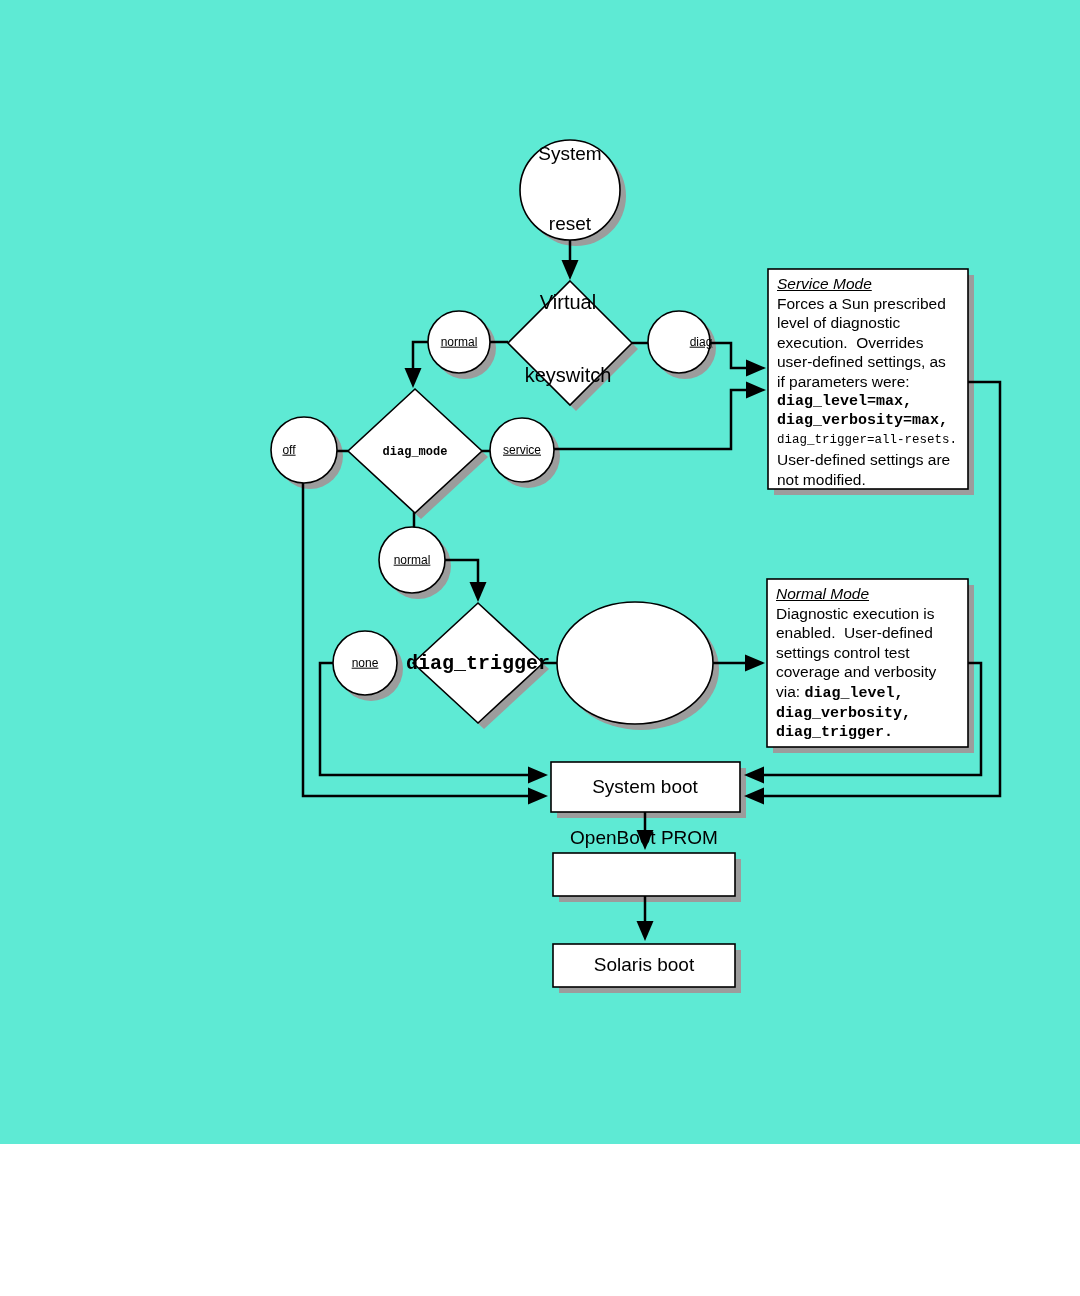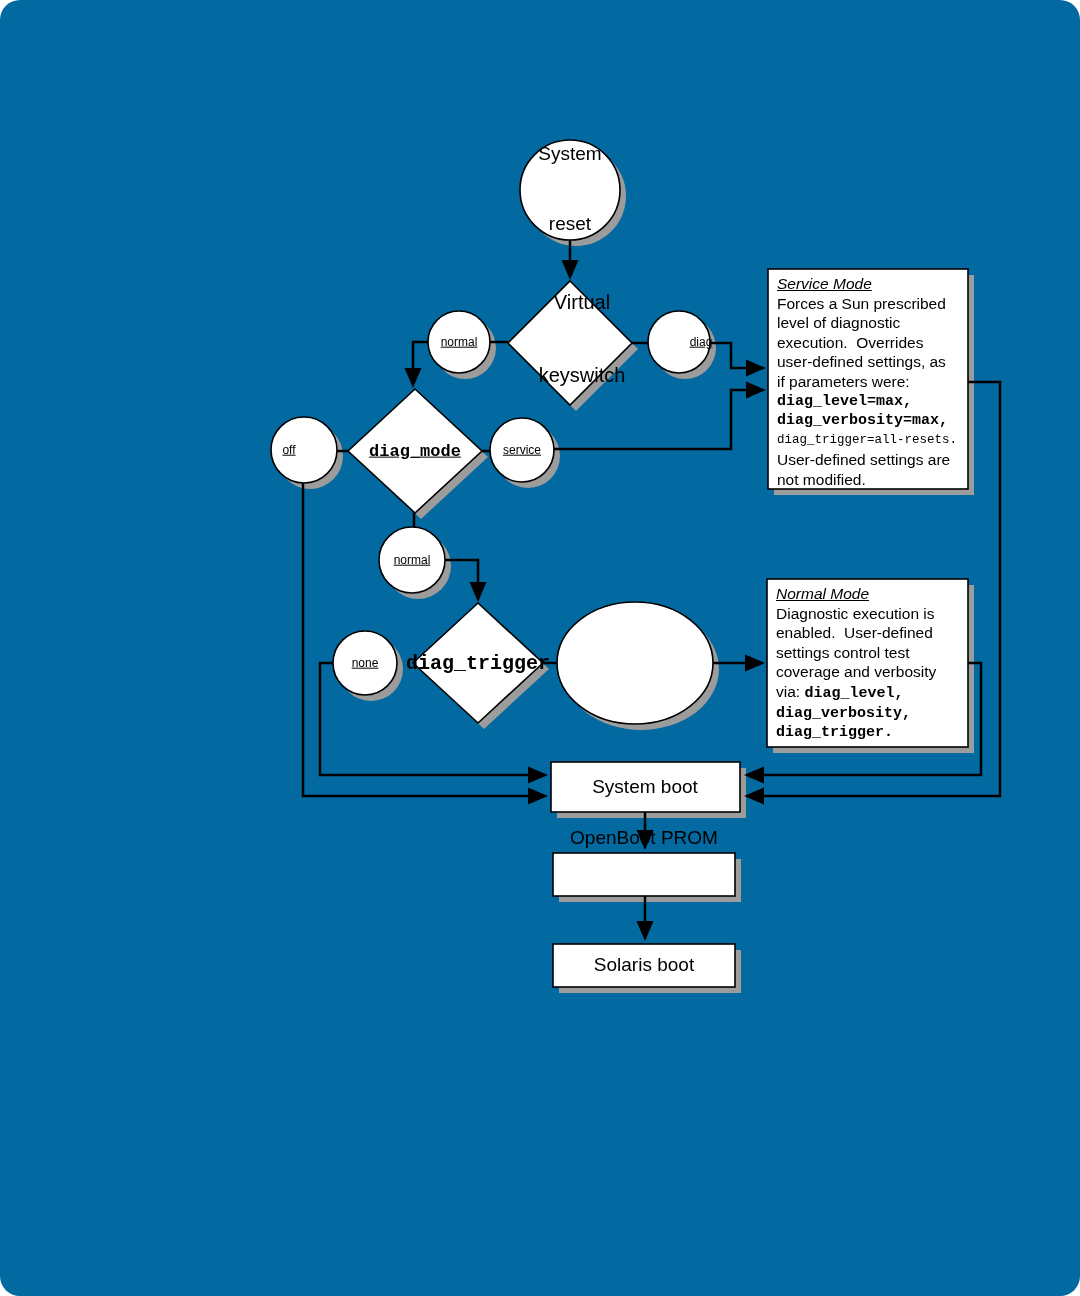--- a/index.html
+++ b/index.html
@@ -1,36 +1,35 @@
 <!DOCTYPE html>
 <html><head>
 <meta charset="utf-8">
 <style>
   html,body{margin:0;padding:0;background:#ffffff;}
   .stage{
     position:relative;
-    width:1080px;height:1296px;
-    background:#0369a1;
+    width:1080px;height:1144px;
+    background:#5eead4;
     font-family:"Liberation Sans", sans-serif;
     color:#000;
     overflow:hidden;
-    border-radius:20px;
   }
   .stage svg{position:absolute;left:0;top:0;}
   .lbl{
     position:absolute;
     transform:translate(-50%,-50%);
     text-align:center;
     white-space:pre;
     line-height:1.22;
     color:#000;
   }
   .fs15{font-size:12px;text-decoration:underline;}
   .fs19{font-size:19px;}
-  .fs20{font-size:20px;margin-left:14px;}
+  .fs20{font-size:20px;}
   .monob{font-family:"Liberation Mono", monospace;font-weight:700;}
   .modebox{
     position:absolute;
     box-sizing:border-box;
     padding:5px 9px;
     font-size:15.5px;
     line-height:19.6px;
     text-align:left;
   }
   .modebox .title{
@@ -132,21 +131,21 @@
 
   <div class="lbl fs20" style="left:568px;top:339px;">
     <div>Virtual</div>
     <div>keyswitch</div>
   </div>
 
   <div class="lbl fs15" style="left:459px;top:342px;">normal</div>
 
   <div class="lbl fs15" style="left:679px;top:342px;margin-left:22px;">diag</div>
 
-  <div class="lbl monob" style="left:415px;top:452px;font-size:17px;text-decoration:underline;">diag_mode</div>
+  <div class="lbl monob" style="left:415px;top:452px;font-size:12px;">diag_mode</div>
 
   <div class="lbl fs15" style="left:289px;top:450px;">off</div>
 
   <div class="lbl fs15" style="left:522px;top:450px;">service</div>
 
   <div class="lbl fs15" style="left:412px;top:560px;">normal</div>
 
   <div class="lbl monob" style="left:478px;top:664px;font-size:20px;">diag_trigger</div>
 
   <div class="lbl fs15" style="left:365px;top:663px;">none</div>

